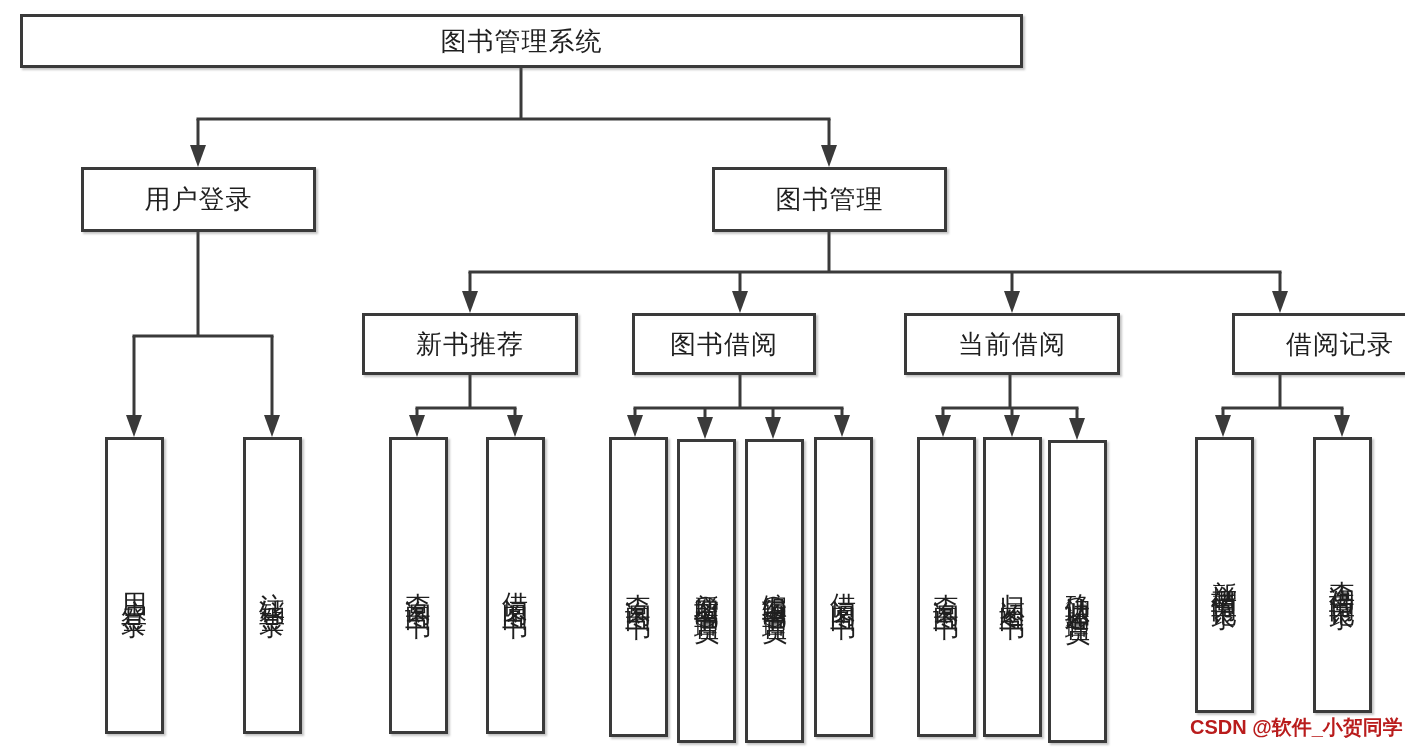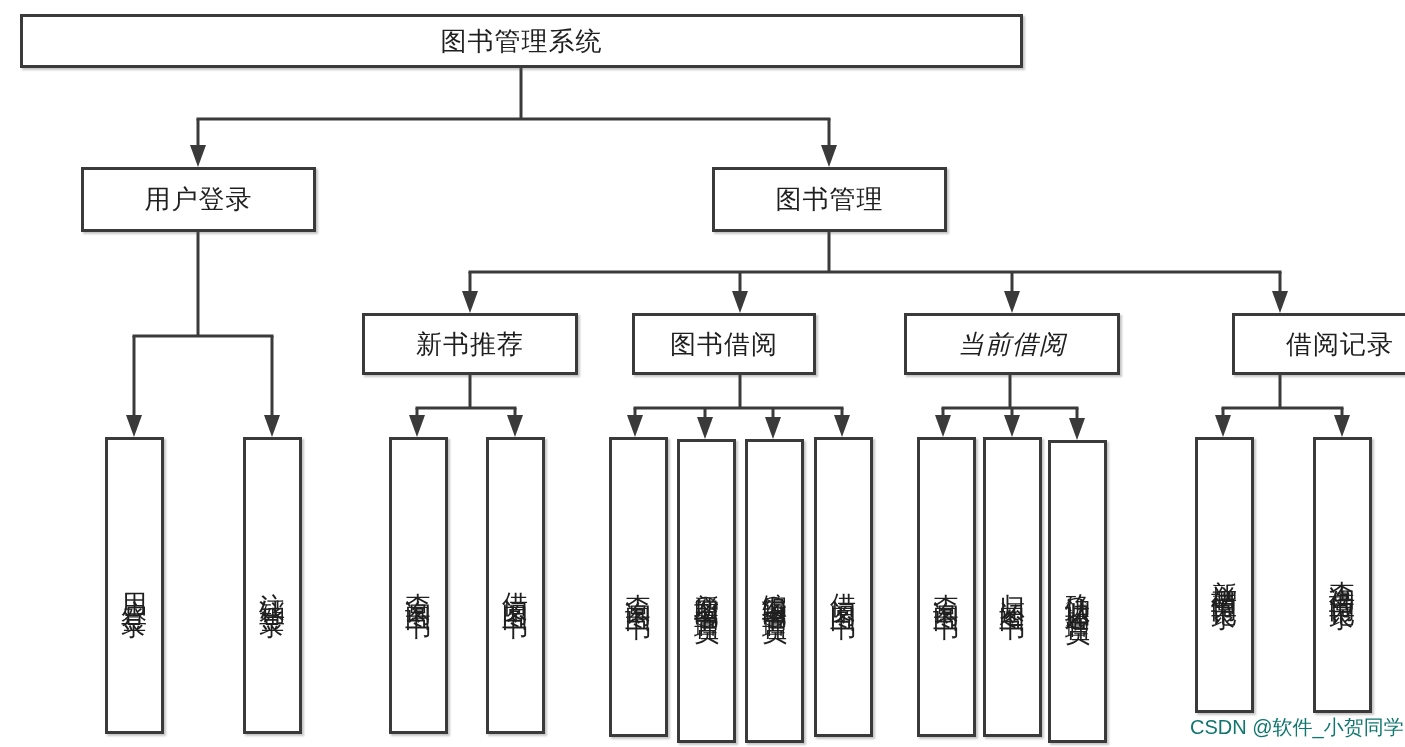--- a/index.html
+++ b/index.html
@@ -40,23 +40,24 @@
     line-height: 1;
   }
   .len4 .vtext { font-size: 26px; letter-spacing: 7px; }
   .len6 .vtext { font-size: 26px; letter-spacing: 5px; }
   .len9 .vtext { font-size: 25px; letter-spacing: 4px; }
   .watermark {
     position: absolute;
     left: 1190px;
     top: 714px;
     font-size: 20px;
-    color: #0f766e;
+    color: #b91c1c;
     white-space: nowrap;
     text-shadow: 1px 1px 0 #ffffff, -1px -1px 0 #ffffff;
+    font-weight: bold;
   }
 </style>
 </head>
 <body>
 
 <div class="canvas">
 
   <svg class="connectors" viewBox="0 0 1405 747" xmlns="http://www.w3.org/2000/svg">
 
     <g>
@@ -143,21 +144,21 @@
   <div class="node hbox" style="left:712px; top:167px; width:235px; height:65px;">
     <span>图书管理</span>
   </div>
 
   <div class="node hbox" style="left:362px; top:313px; width:216px; height:62px;">
     <span>新书推荐</span>
   </div>
   <div class="node hbox" style="left:632px; top:313px; width:184px; height:62px;">
     <span>图书借阅</span>
   </div>
-  <div class="node hbox" style="left:904px; top:313px; width:216px; height:62px;font-style:italic;">
+  <div class="node hbox" style="left:904px; top:313px; width:216px; height:62px;">
     <span>当前借阅</span>
   </div>
   <div class="node hbox" style="left:1232px; top:313px; width:216px; height:62px;">
     <span>借阅记录</span>
   </div>
 
   <div class="node leaf len4" style="left:105px; top:437px; width:59px; height:297px;">
     <span class="vtext">用户登录</span>
   </div>
   <div class="node leaf len4" style="left:243px; top:437px; width:59px; height:297px;">

